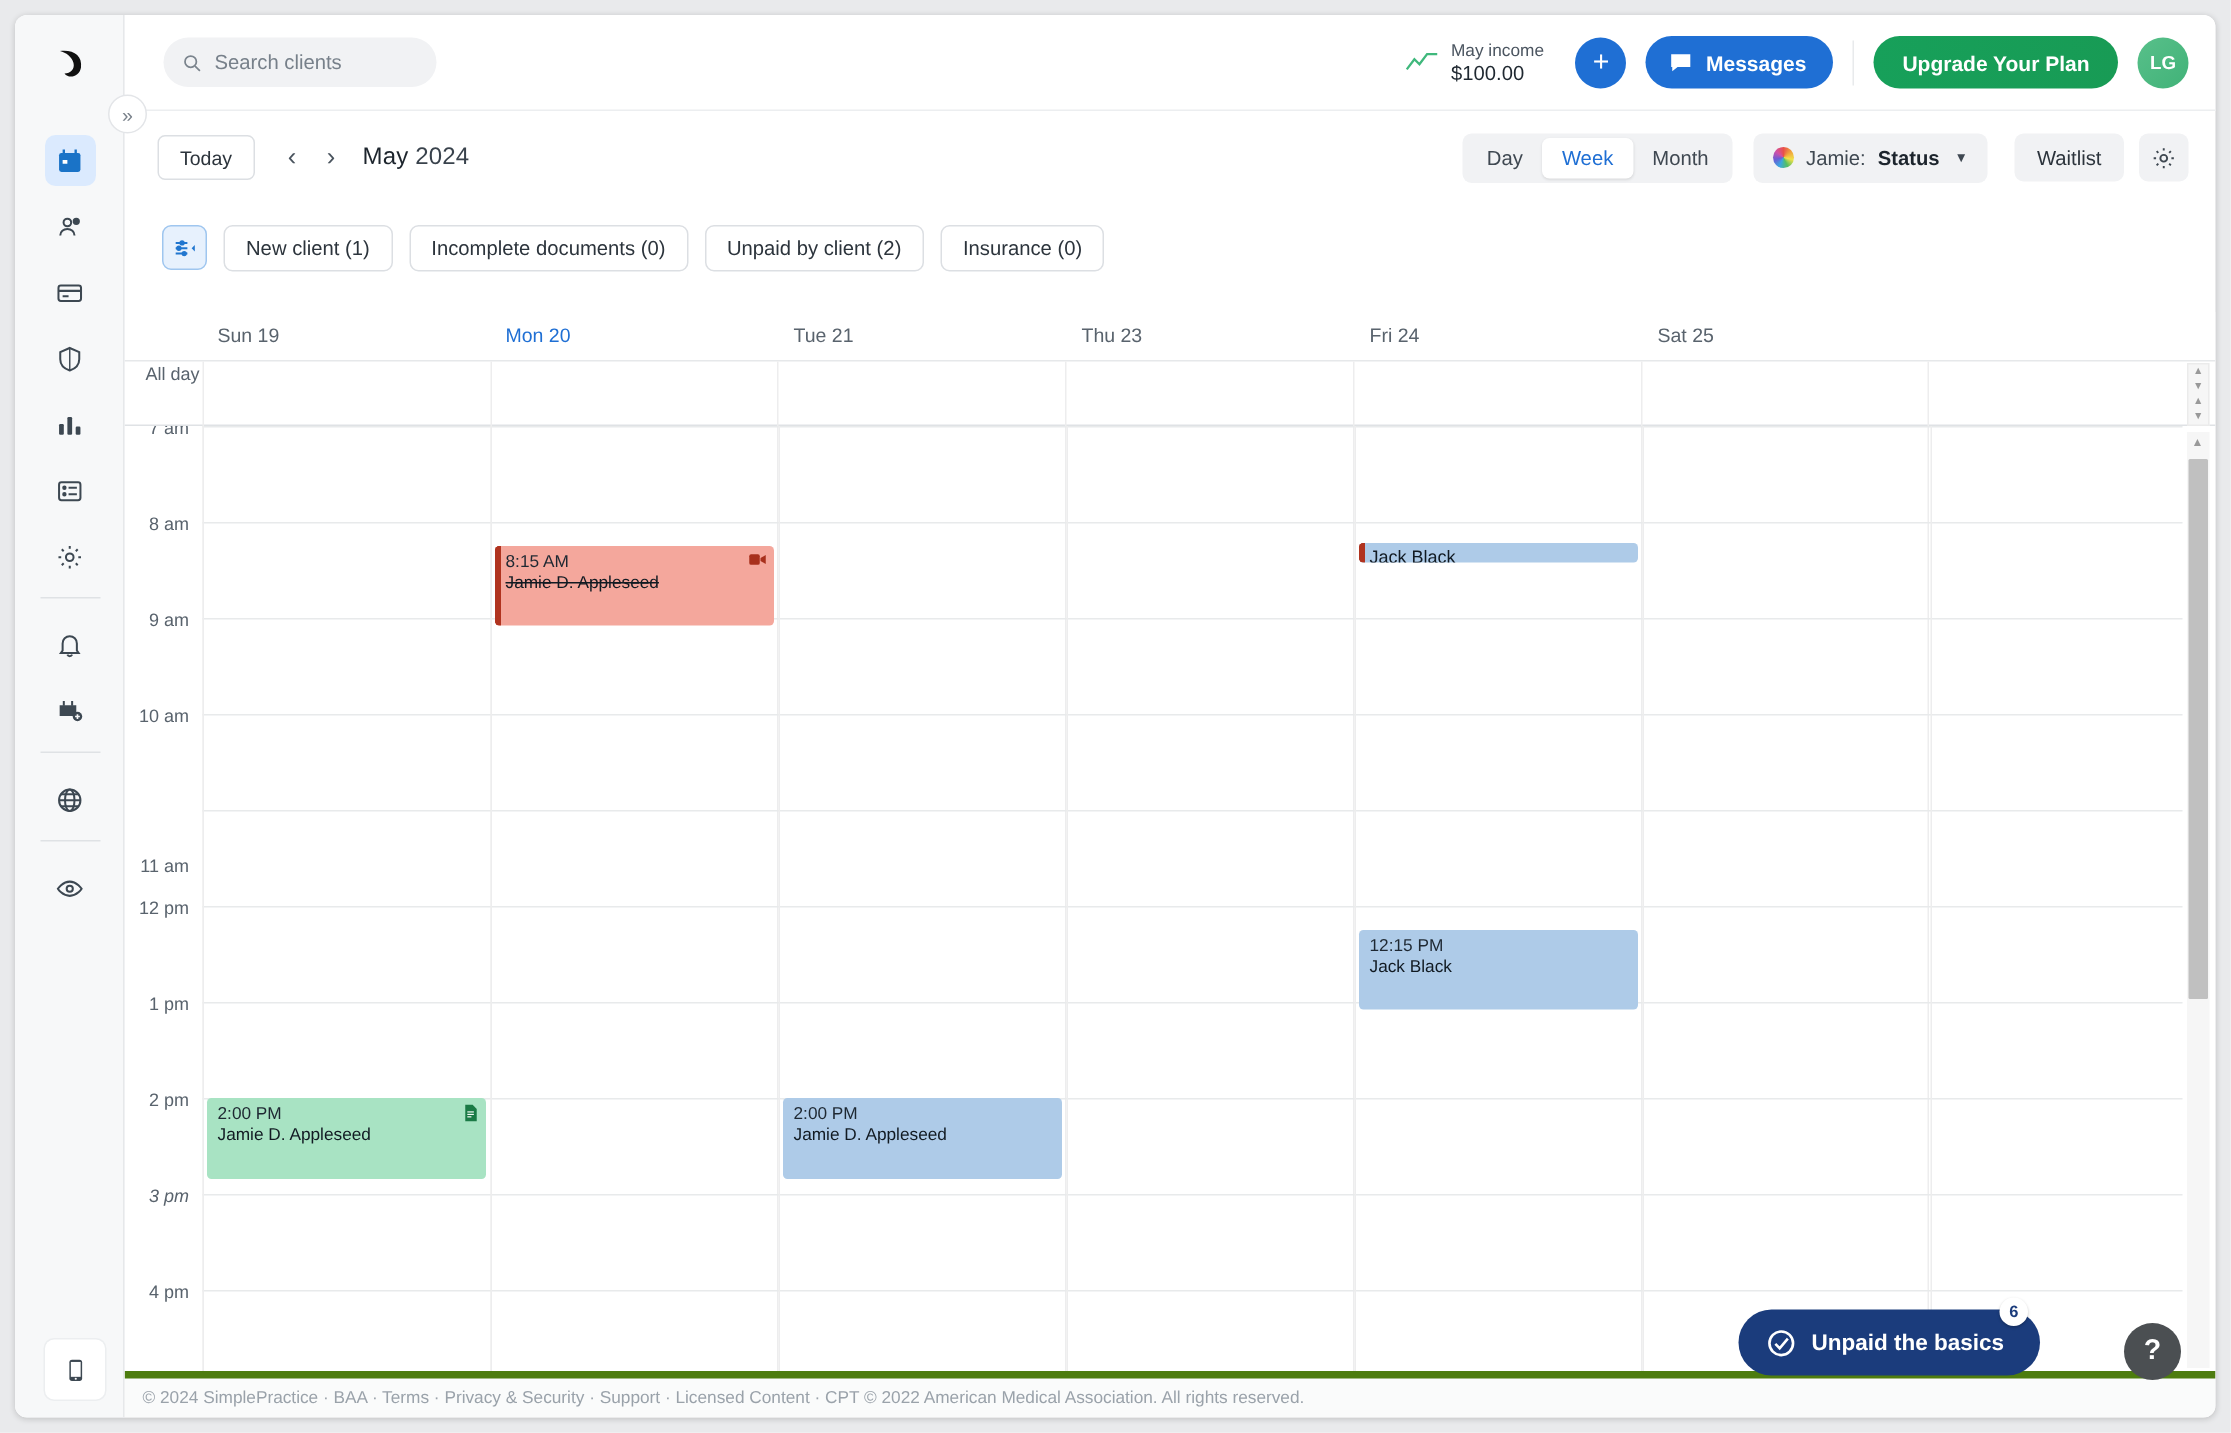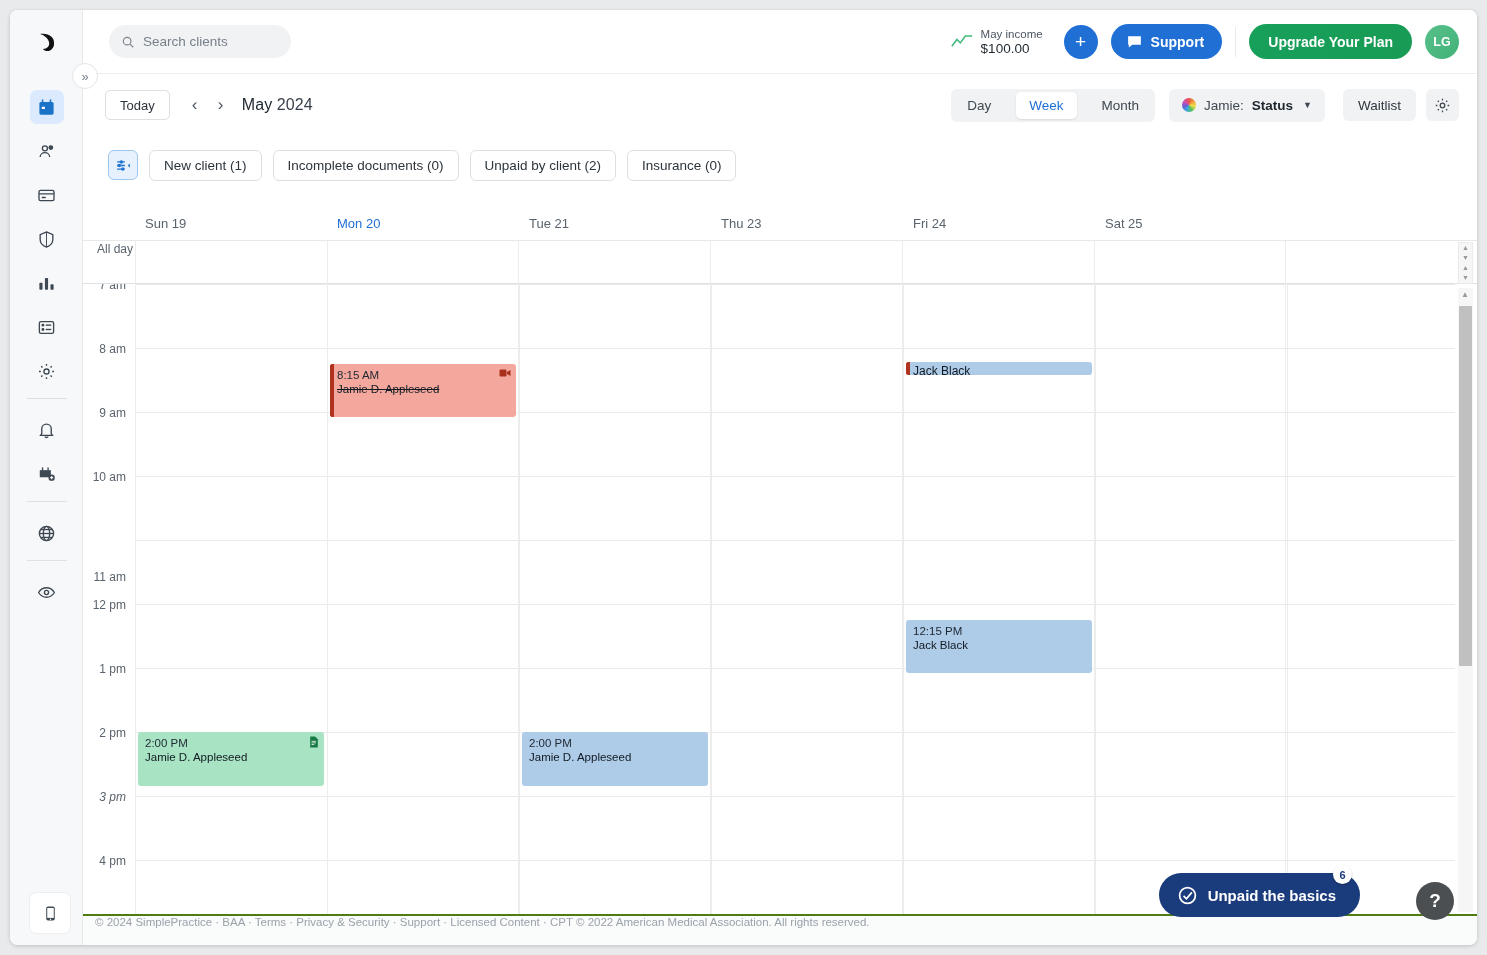--- a/index.html
+++ b/index.html
@@ -106,21 +106,21 @@
     color:#4a545e; font-size:17px; cursor:pointer;
   }
   .month-title { font-size:16px; color:#1d252d; margin-left:8px; letter-spacing:.1px; }
   .month-title b { font-weight:normal; }
   .month-title .yr { color:#39424c; }
   .seg {
     margin-left:auto; display:flex; align-items:center; gap:14px;
   }
   .segctl {
     height:33px; background:#f1f2f4; border-radius:6px;
-    display:flex; align-items:center; padding:3px;gap:12px;
+    display:flex; align-items:center; padding:3px;
   }
   .segctl div {
     height:27px; padding:0 13px; border-radius:5px; font-size:13.5px;
     display:flex; align-items:center; color:#3f4851; cursor:pointer;
   }
   .segctl div.on { background:#fff; color:#1f6fd4; box-shadow:0 1px 2px rgba(0,0,0,.1); }
   .colorctl {
     height:33px; background:#f1f2f4; border-radius:6px;
     display:flex; align-items:center; gap:8px; padding:0 13px;
     font-size:13.5px; color:#3f4851; cursor:pointer;
@@ -223,22 +223,22 @@
   }
   .sb-main .thumb {
     position:absolute; left:1px; top:18px; width:13px; height:360px;
     background:#c0c0c0; border-radius:1px;
   }
   .sb-main .uparrow { position:absolute; top:2px; left:3px; font-size:8px; color:#999; }
 
   
   .footer {
     position:absolute; left:73px; right:0; bottom:0; height:31px;
-    background:#fafbfb; border-top:2px solid #4d7c0f;
-    display:flex; padding-left:12px;
+    background:#fafbfb; border-top:5px solid #4d7c0f;
+    display:flex; align-items:center; padding-left:12px;
     font-size:11.5px; color:#9aa2aa;
   }
 
   
   .learn {
     position:absolute; right:117px; bottom:28px;
     height:44px; padding:0 24px 0 18px; border-radius:22px;
     background:#1b3c7c; color:#fff; font-size:15px; font-weight:bold;
     display:flex; align-items:center; gap:10px; cursor:pointer; z-index:30;
   }
@@ -415,21 +415,21 @@
       </div>
       <div class="circle-btn">
         <span>+</span>
       </div>
       <div class="msg-btn">
         <span>
           <svg width="17" height="17" viewBox="0 0 24 24" fill="#fff">
             <path d="M3 4.5h18v12H9l-5 4v-4H3z"></path>
           </svg>
         </span>
-        <span>Support</span>
+        <span>Messages</span>
       </div>
       <div class="vrule"></div>
       <div class="upg-btn">
         <span>Upgrade Your Plan</span>
       </div>
       <div class="avatar">
         <span>LG</span>
       </div>
     </div>
   </div>

